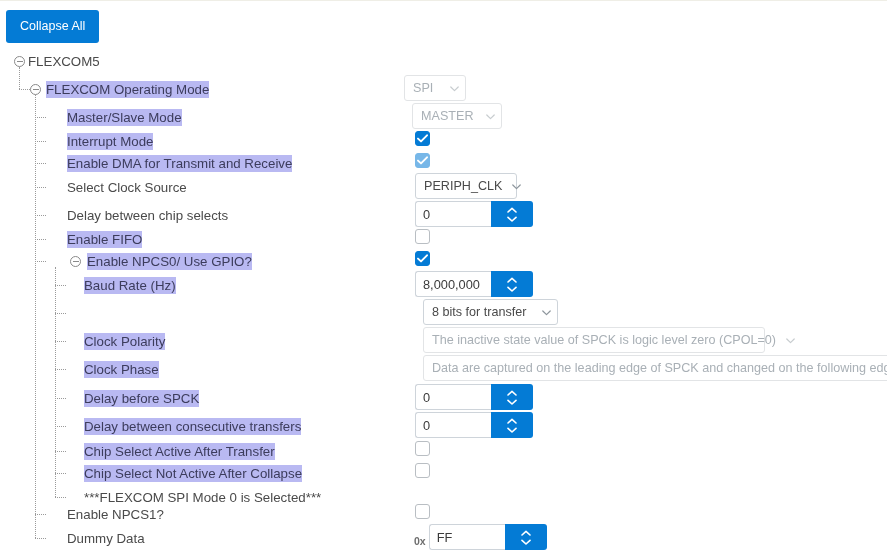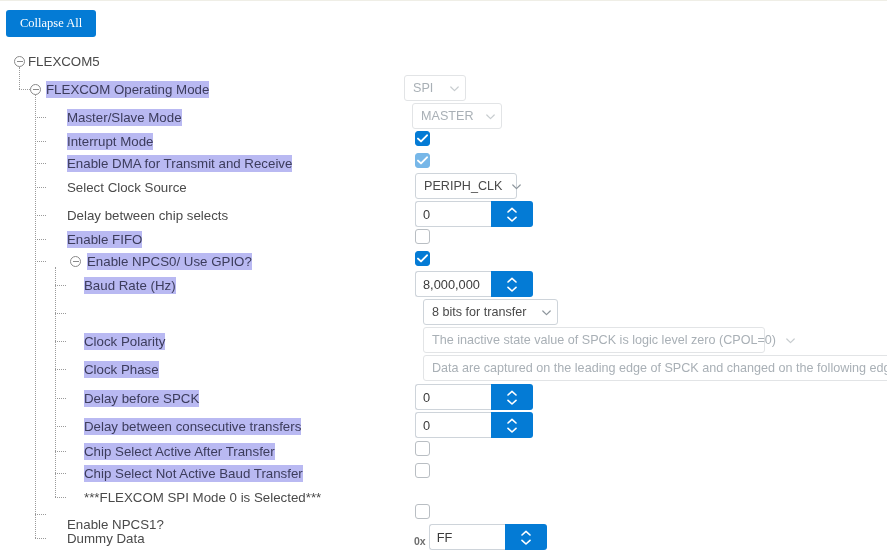--- a/index.html
+++ b/index.html
@@ -26,24 +26,24 @@
     position: absolute;
     left: 6px; top: 9px;
     display: flex;
     gap: 9px;
   }
   .tb-btn {
     background: #047bd5;
     color: #ffffff;
     border: none;
     border-radius: 3px;
-    font-family: Liberation Serif, serif;
+    font-family: Liberation Sans, sans-serif;
     font-size: 12.5px;
     padding: 0 14px;
-    height: 27px;
+    height: 33px;
     line-height: 27px;
     cursor: pointer;
     white-space: nowrap;
   }
 
   
   .tree {
     position: absolute;
     left: 0; top: 44px; right: 0; bottom: 0;
   }
@@ -401,31 +401,31 @@
       </div>
       <div class="hline" style="left: 55px; top: 406px; width: 11px;"></div>
       <div class="row" style="top: 398px;">
         <div class="label hl" style="left:84px">Chip Select Active After Transfer</div>
       </div>
       <div class="ctl" style="left: 415px; top: 396px;">
         <div class="cb"></div>
       </div>
       <div class="hline" style="left: 55px; top: 428px; width: 11px;"></div>
       <div class="row" style="top: 420px;">
-        <div class="label hl" style="left:84px">Chip Select Not Active Baud Transfer</div>
+        <div class="label hl" style="left:84px">Chip Select Not Active After Collapse</div>
       </div>
       <div class="ctl" style="left: 415px; top: 418px;">
         <div class="cb"></div>
       </div>
       <div class="hline" style="left: 55px; top: 452px; width: 11px;"></div>
       <div class="row" style="top: 444px;">
         <div class="label plain" style="left:84px">***FLEXCOM SPI Mode 0 is Selected***</div>
       </div>
       <div class="hline" style="left: 35px; top: 469px; width: 11px;"></div>
-      <div class="row" style="top: 471px;">
+      <div class="row" style="top: 461px;">
         <div class="label plain" style="left:67px">Enable NPCS1?</div>
       </div>
       <div class="ctl" style="left: 415px; top: 459px;">
         <div class="cb"></div>
       </div>
       <div class="hline" style="left: 35px; top: 493px; width: 11px;"></div>
       <div class="row" style="top: 485px;">
         <div class="label plain" style="left:67px">Dummy Data</div>
       </div>
       <div class="ctl" style="left: 414px; top: 479px;">

